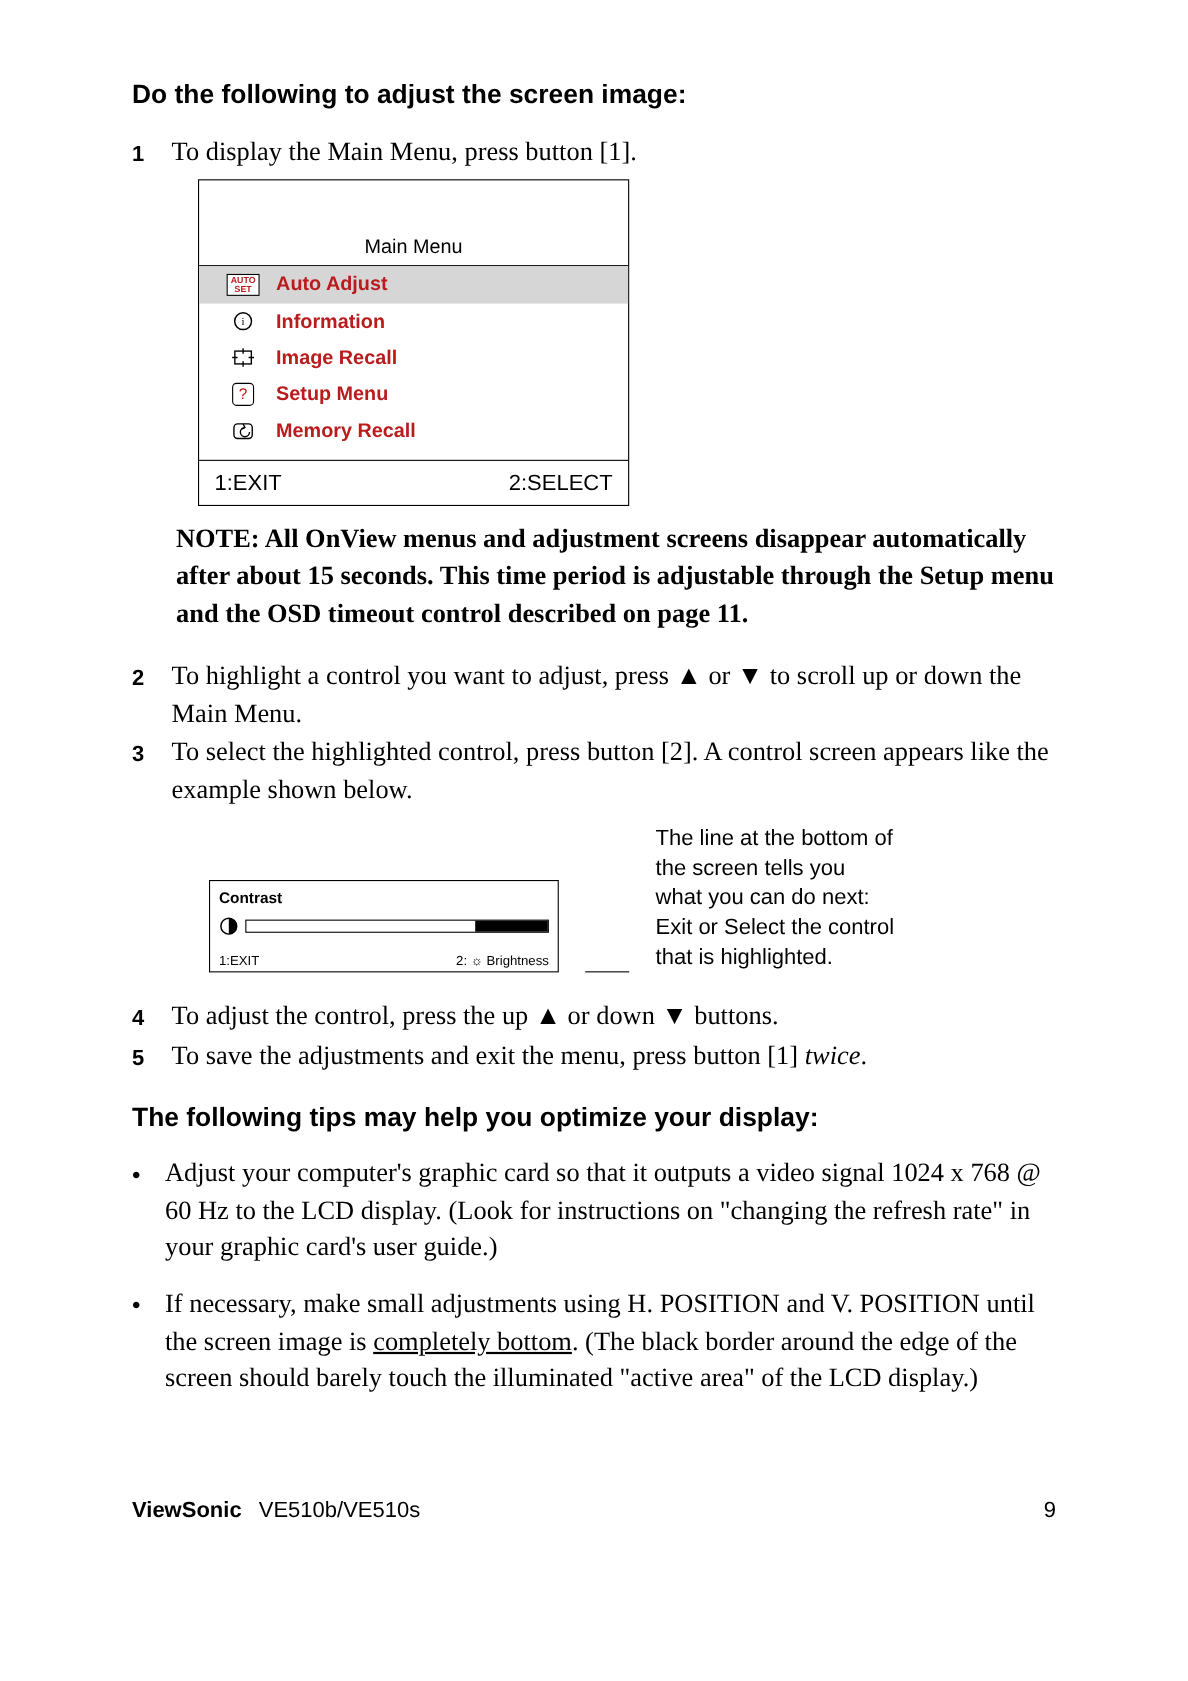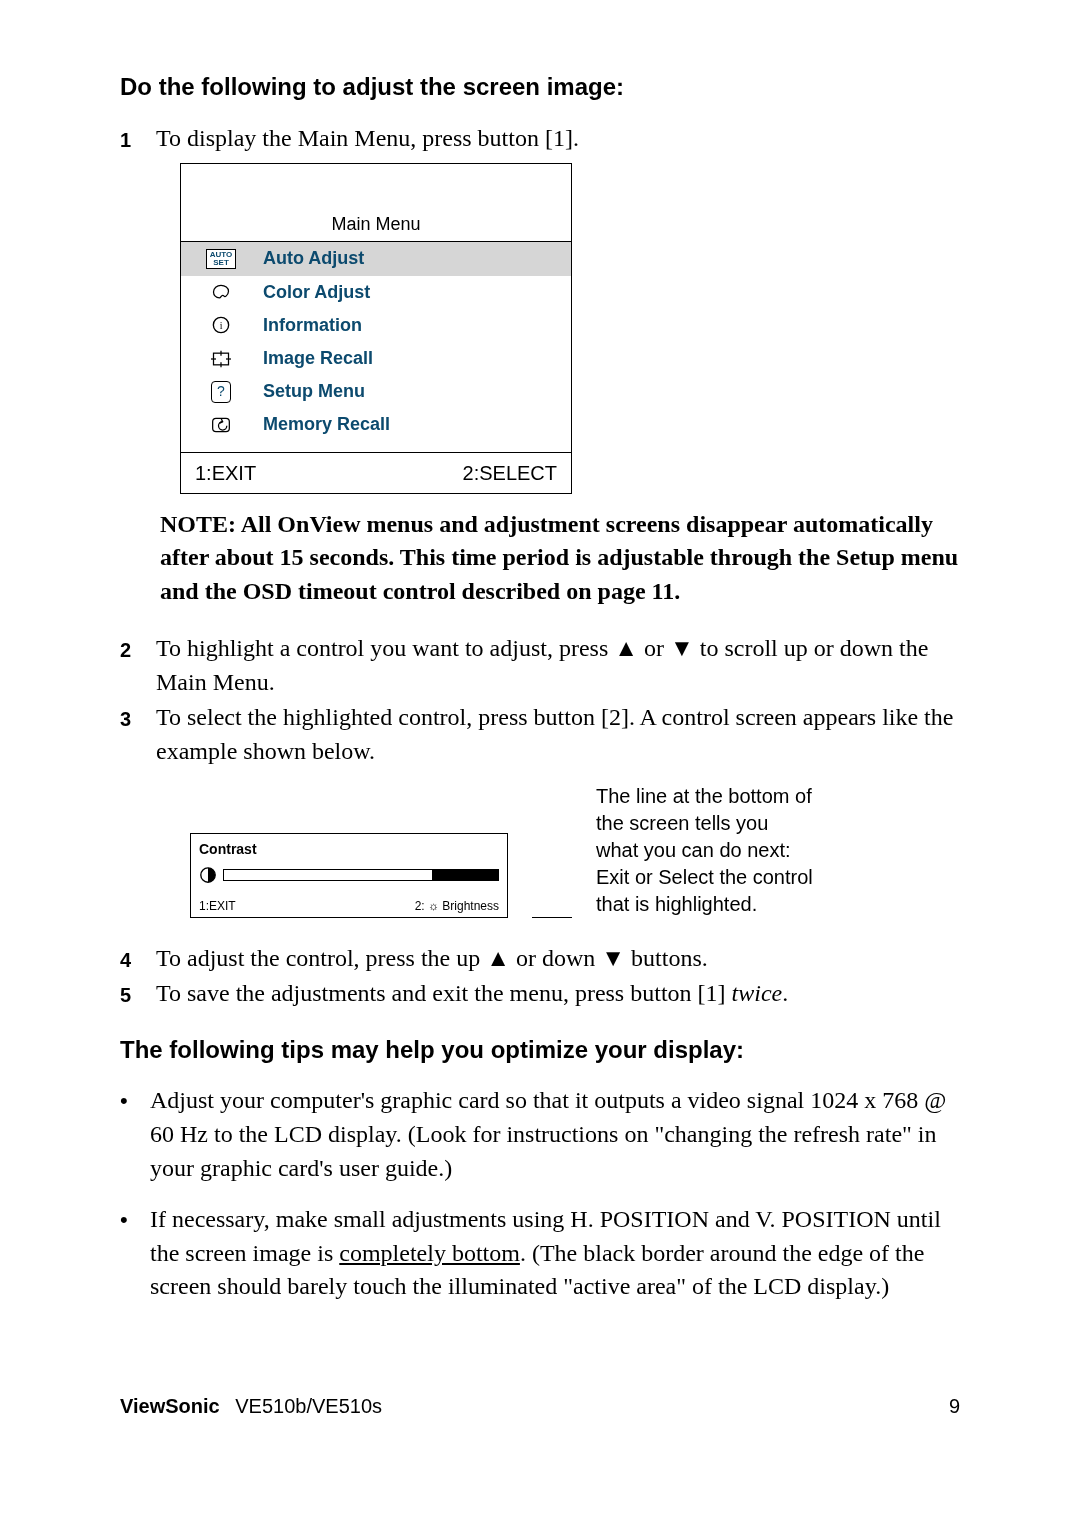--- a/index.html
+++ b/index.html
@@ -48,22 +48,21 @@
   .menu-title {
     text-align: center;
     padding: 4px 0;
     margin-top: 44px;
   }
   .menu-items { border-top: 1px solid #000; }
   .menu-row {
     display: flex;
     padding: 4px 10px;
     font-weight: bold;
-    color: #0c4a6e;
-    gap: 12px;
+    color: #b91c1c;
   }
   .menu-row.sel { background: #d6d6d6; }
   .menu-icon {
     flex: 0 0 60px;
     display: flex;
     justify-content: center;
     align-items: center;
     font-weight: normal;
     font-size: 16px;
   }
@@ -165,28 +164,20 @@
   <div class="menu-items">
 
     <div class="menu-row sel">
       <span class="menu-icon">
         <span class="auto-set-box"><span>AUTO</span><br><span>SET</span></span>
       </span>
       <span>Auto Adjust</span>
     </div>
 
 
-    <div class="menu-row">
-      <span class="menu-icon">
-        <svg width="20" height="18" viewBox="0 0 24 20">
-            <path d="M12 2c-5 0-9 3.5-9 8 0 4 3 7 7 7 2 0 2-3 4-3s2 3 4 1c2-2 3-4 3-6 0-4-4-7-9-7z" fill="none" stroke="#000" stroke-width="1.5"></path>
-          </svg>
-      </span>
-      <span>Color Adjust</span>
-    </div>
 
     <div class="menu-row">
       <span class="menu-icon">
         <svg width="18" height="18" viewBox="0 0 20 20">
             <circle cx="10" cy="10" r="8.5" fill="none" stroke="#000" stroke-width="1.5"></circle>
             <text x="10" y="14" text-anchor="middle" font-size="11" font-family="serif">i</text>
           </svg>
       </span>
       <span>Information</span>
     </div>

